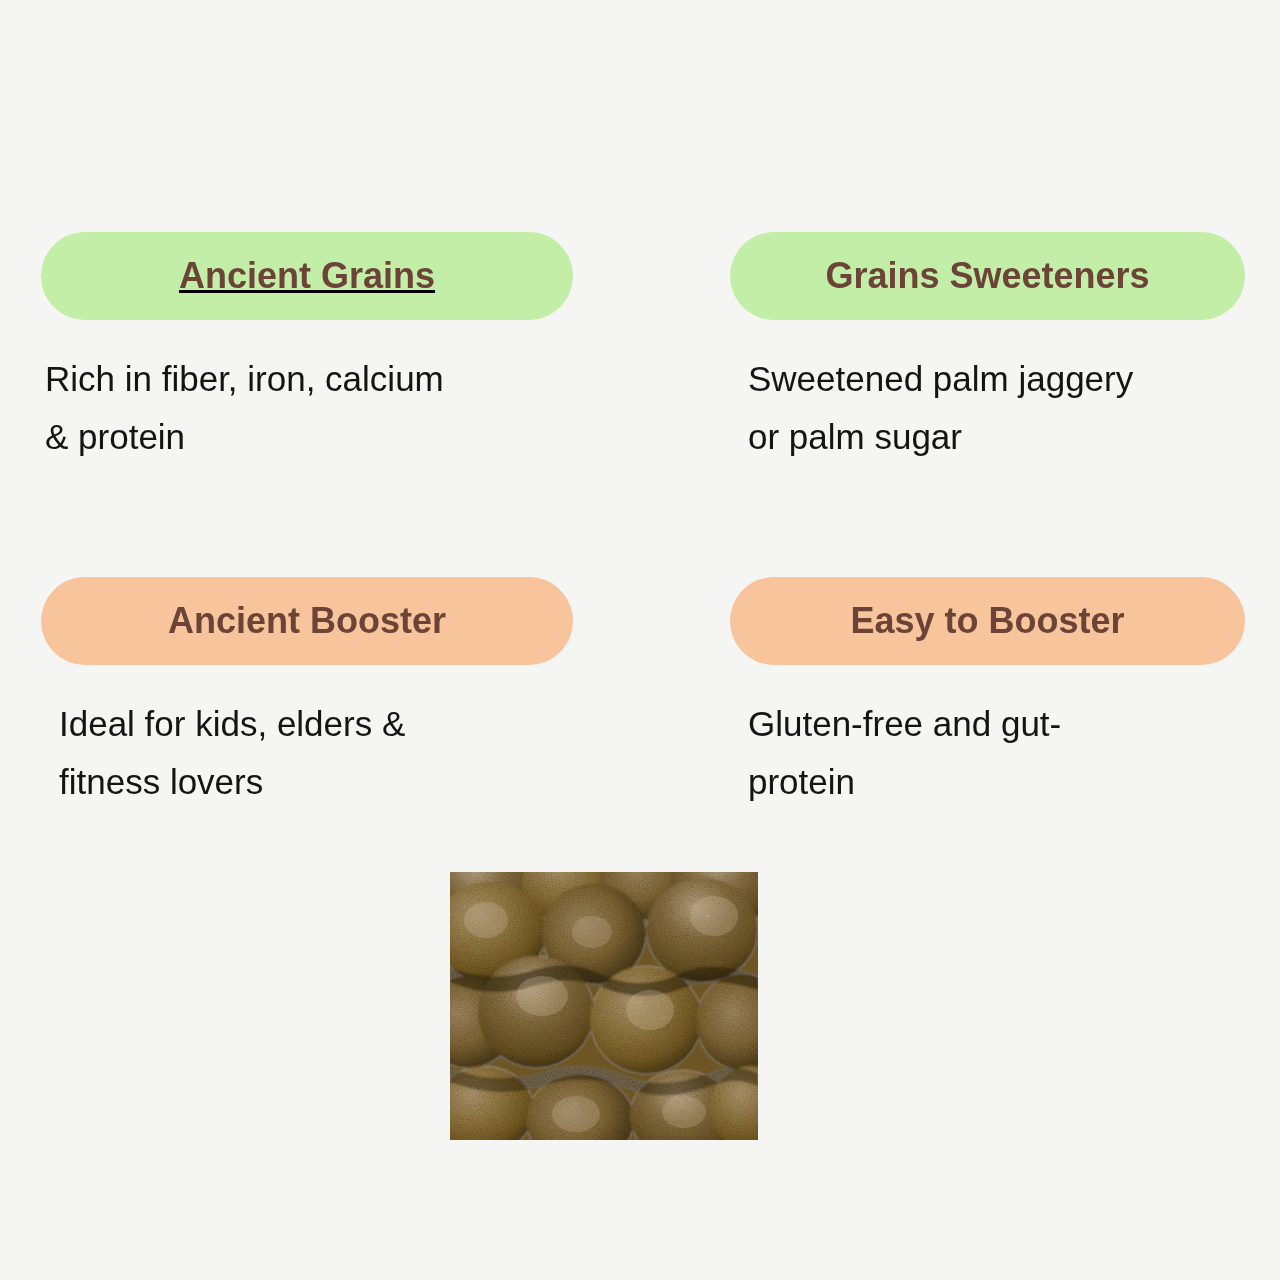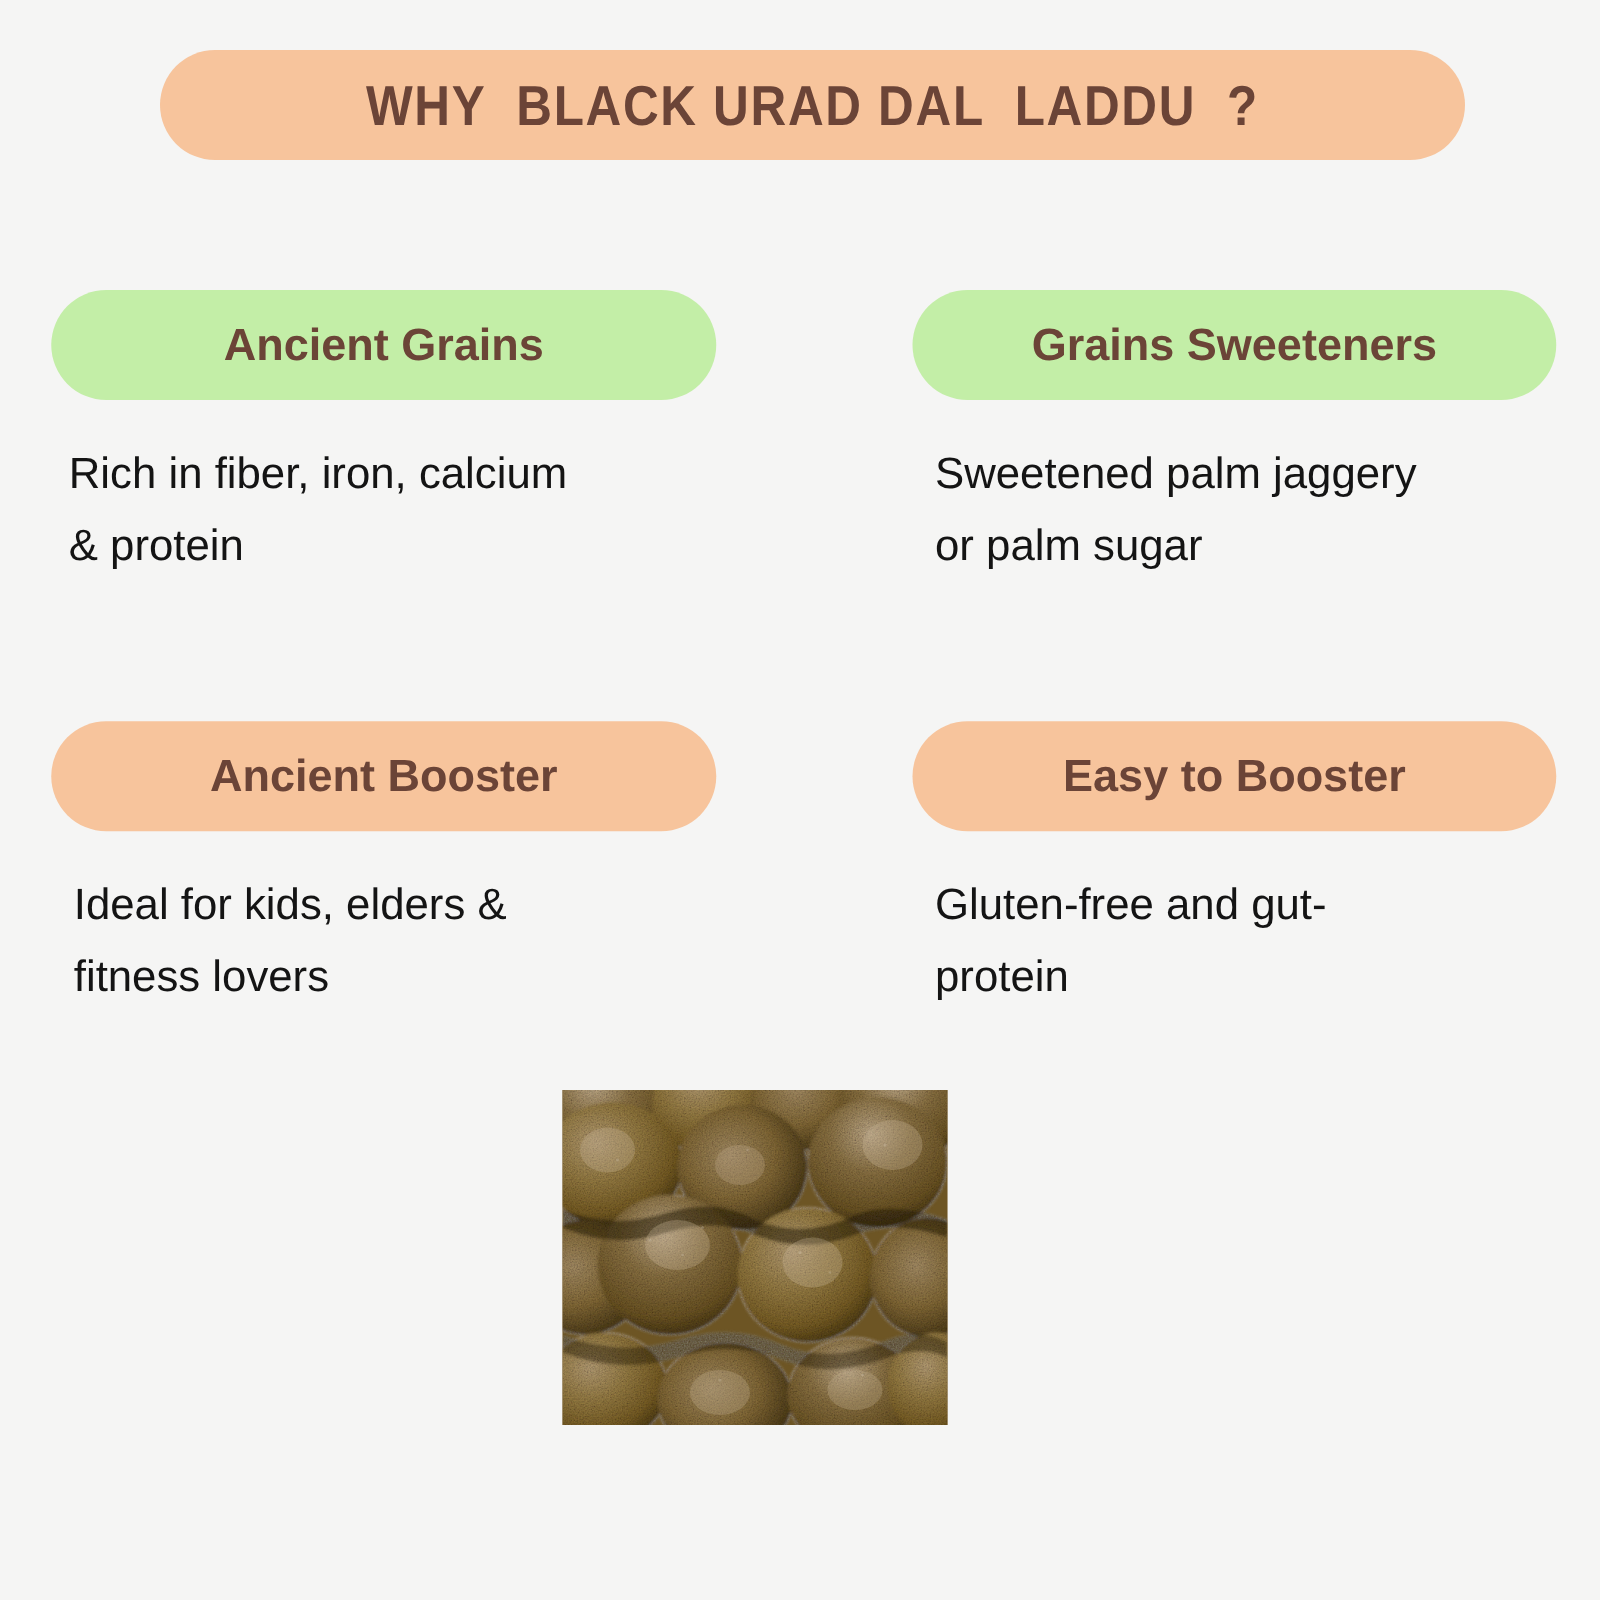--- a/index.html
+++ b/index.html
@@ -78,22 +78,22 @@
     left: 0;
     font-size: 35px;
     line-height: 1.66;
     color: #141414;
     font-weight: normal;
     white-space: pre-line;
   }
 
   
   #card-ancient-grains { left: 41px;  top: 232px; width: 532px; }
-  #card-ancient-grains .card-pill { width: 532px; }
-  #card-ancient-grains .card-body { left: 14px; width: 540px; }
+  #card-ancient-grains .card-pill { width: 532px; text-decoration: underline; }
+  #card-ancient-grains .card-body { left: 4px; width: 540px; }
 
   #card-natural-sweeteners { left: 730px; top: 232px; width: 515px; }
   #card-natural-sweeteners .card-pill { width: 515px; }
   #card-natural-sweeteners .card-body { left: 18px; width: 520px; }
 
   #card-energy-booster { left: 41px;  top: 577px; width: 532px; }
   #card-energy-booster .card-pill { width: 532px; }
   #card-energy-booster .card-body { left: 18px; width: 540px; }
 
   #card-easy-to-digest { left: 730px; top: 577px; width: 515px; }
@@ -110,23 +110,20 @@
     overflow: hidden;
     background: #7a6230;
   }
   .photo-frame svg { display: block; }
 </style>
 </head>
 <body>
 
 <div id="page">
 
-  <div class="header-pill">
-    <div class="header-title">WHY  BLACK URAD DAL  LADDU  ?</div>
-  </div>
 
   <div class="card" id="card-ancient-grains">
     <div class="card-pill green">
       <span class="card-pill-label">Ancient Grains</span>
     </div>
     <div class="card-body">Rich in fiber, iron, calcium
 &amp; protein</div>
   </div>
 
   <div class="card" id="card-natural-sweeteners">

